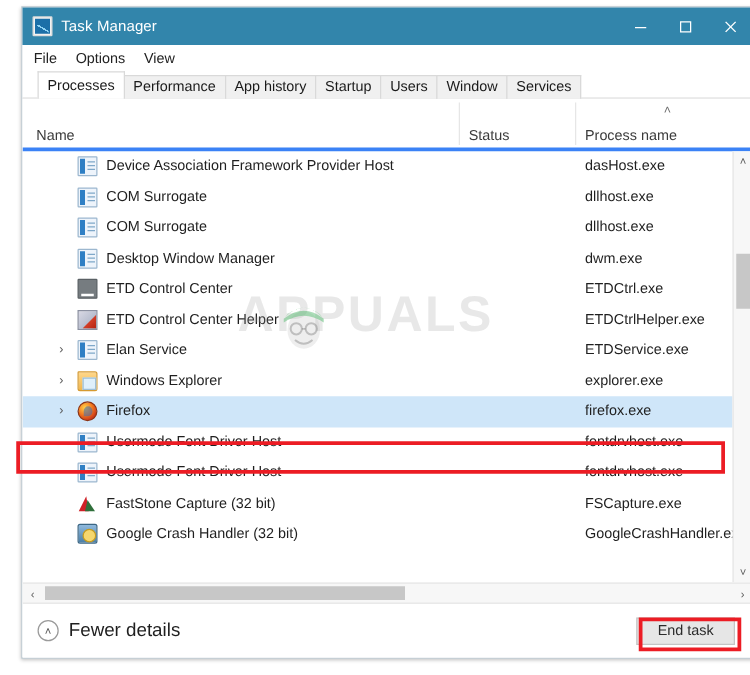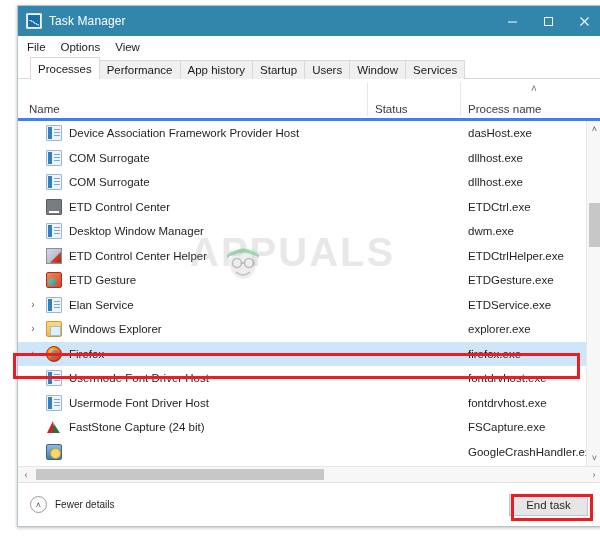--- a/index.html
+++ b/index.html
@@ -197,21 +197,21 @@
     right: 16px;
     bottom: 0;
   }
   .row {
     height: 24.5px;
     display: flex;
     align-items: center;
     position: relative;
     font-size: 11.5px;
     color: #1f1f1f;
-    padding-left: 8px;
+    padding-left: 24px;
   }
   .row.selected {
     background: #cfe6f9;
   }
   .expander {
     width: 14px;
     text-align: center;
     color: #5a5a5a;
     font-size: 10px;
     flex: none;
@@ -432,21 +432,21 @@
     border: 1px solid #9b9b9b;
     border-radius: 50%;
     display: flex;
     align-items: center;
     justify-content: center;
     color: #555555;
     font-size: 9px;
     flex: none;
     margin-right: 8px;
   }
-  .fewer-label { font-size: 10px; color: #1f1f1f; }
+  .fewer-label { font-size: 15px; color: #1f1f1f; }
   .endtask-btn {
     position: absolute;
     right: 14px;
     top: 11px;
     width: 79px;
     height: 22px;
     background: #e6e6e6;
     border: 1px solid #c4c4c4;
     display: flex;
     align-items: center;
@@ -566,45 +566,38 @@
             </div>
             <div class="row">
               <span class="expander"></span>
               <span class="row-icon ico-window"></span>
               <span class="row-name">COM Surrogate</span>
               <span class="row-status"></span>
               <span class="row-proc">dllhost.exe</span>
             </div>
             <div class="row">
               <span class="expander"></span>
+              <span class="row-icon ico-window"></span>
+              <span class="row-name">Desktop Window Manager</span>
+              <span class="row-status"></span>
+              <span class="row-proc">dwm.exe</span>
+            </div>
+            <div class="row">
+              <span class="expander"></span>
               <span class="row-icon ico-monitor"></span>
               <span class="row-name">ETD Control Center</span>
               <span class="row-status"></span>
               <span class="row-proc">ETDCtrl.exe</span>
             </div>
             <div class="row">
               <span class="expander"></span>
-              <span class="row-icon ico-window"></span>
-              <span class="row-name">Desktop Window Manager</span>
-              <span class="row-status"></span>
-              <span class="row-proc">dwm.exe</span>
-            </div>
-            <div class="row">
-              <span class="expander"></span>
               <span class="row-icon ico-helper"></span>
               <span class="row-name">ETD Control Center Helper</span>
               <span class="row-status"></span>
               <span class="row-proc">ETDCtrlHelper.exe</span>
-            </div>
-            <div class="row">
-              <span class="expander"></span>
-              <span class="row-icon ico-gesture"></span>
-              <span class="row-name">ETD Gesture</span>
-              <span class="row-status"></span>
-              <span class="row-proc">ETDGesture.exe</span>
             </div>
             <div class="row">
               <span class="expander">›</span>
               <span class="row-icon ico-window"></span>
               <span class="row-name">Elan Service</span>
               <span class="row-status"></span>
               <span class="row-proc">ETDService.exe</span>
             </div>
             <div class="row">
               <span class="expander">›</span>
@@ -630,27 +623,28 @@
             <div class="row">
               <span class="expander"></span>
               <span class="row-icon ico-window"></span>
               <span class="row-name">Usermode Font Driver Host</span>
               <span class="row-status"></span>
               <span class="row-proc">fontdrvhost.exe</span>
             </div>
             <div class="row">
               <span class="expander"></span>
               <span class="row-icon ico-faststone"></span>
-              <span class="row-name">FastStone Capture (24 bit)</span>
+              <span class="row-name">FastStone Capture (32 bit)</span>
               <span class="row-status"></span>
               <span class="row-proc">FSCapture.exe</span>
             </div>
             <div class="row">
               <span class="expander"></span>
               <span class="row-icon ico-crash"></span>
+              <span class="row-name">Google Crash Handler (32 bit)</span>
               <span class="row-status"></span>
               <span class="row-proc">GoogleCrashHandler.exe</span>
             </div>
           </div>
 
         <div class="vscroll">
           <div class="vs-arrow">˄</div>
           <div class="vs-thumb"></div>
           <div class="vs-arrow bottom">˅</div>
         </div>

